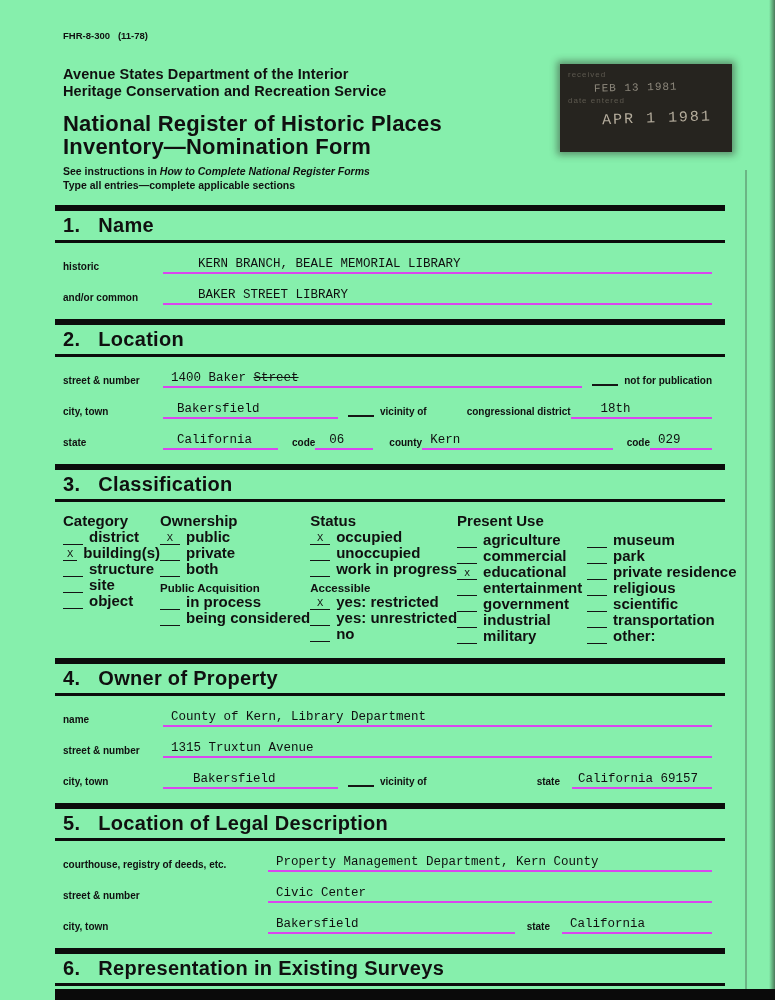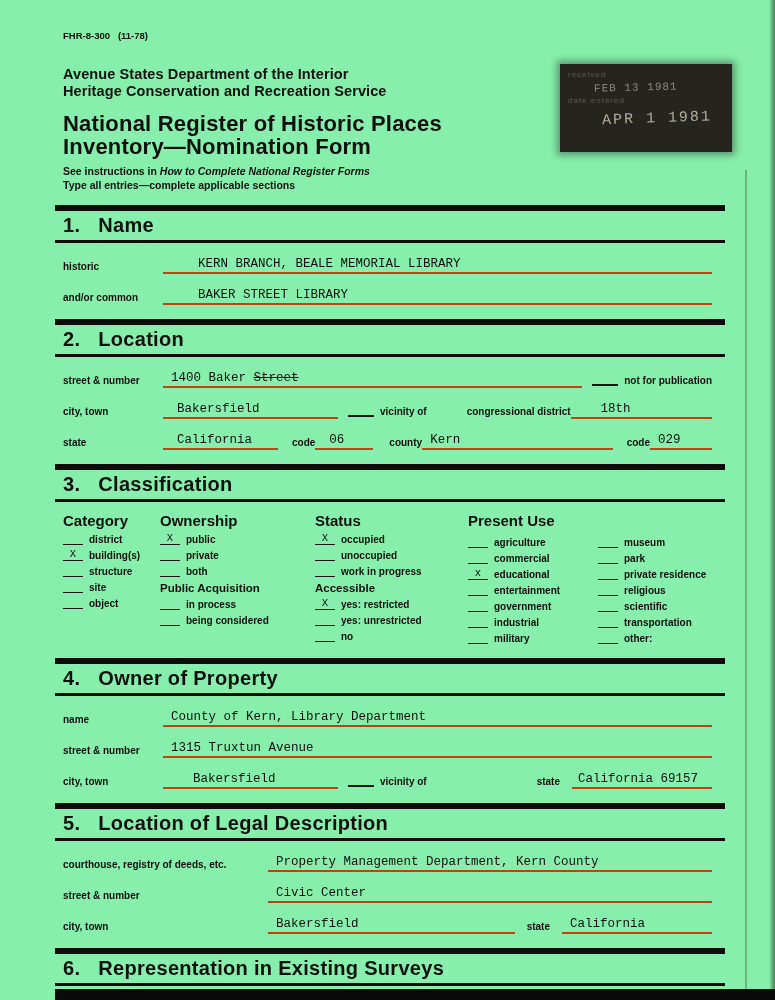--- a/index.html
+++ b/index.html
@@ -32,42 +32,42 @@
   .st-d2 { font-family:"Liberation Mono","DejaVu Sans Mono",monospace; font-size:15px; color:#b4ac9c;
     letter-spacing:2px; transform:rotate(-2deg); margin:5px 0 0 34px; }
 
   .bar  { height:6px; background:#0c0c0c; margin:14px 50px 0 55px; }
   .sec-h { display:flex; gap:18px; margin:3px 50px 0 63px; font-size:20px; font-weight:bold; letter-spacing:.3px; }
   .thin { height:3px; background:#0c0c0c; margin:3px 50px 0 55px; }
 
   .frow { display:flex; align-items:flex-end; margin:13px 63px 0 63px; min-height:18px; }
   .lbl { font-size:10px; font-weight:bold; white-space:nowrap; padding-bottom:2px; }
   .lw100 { width:100px; } .lw205 { width:205px; }
-  .line { border-bottom:2px solid #c2410c; display:flex; align-items:flex-end; min-height:16px; box-sizing:border-box; }
+  .line { border-bottom:2px solid #d946ef; display:flex; align-items:flex-end; min-height:16px; box-sizing:border-box; }
   .grow { flex:1 1 auto; min-width:0; }
   .mono { font-family:"Liberation Mono","DejaVu Sans Mono",monospace; font-size:12.5px; white-space:nowrap; }
   .val { padding:0 4px 1px 6px; }
   .ind8 { padding-left:8px; } .ind14 { padding-left:14px; } .ind30 { padding-left:30px; } .ind35 { padding-left:35px; }
   .struck { text-decoration:line-through; }
   .blank { width:26px; border-bottom:2px solid #161616; margin:0 6px 2px 10px; min-height:12px;
     text-align:center; font-family:"Liberation Mono","DejaVu Sans Mono",monospace; font-size:11px; line-height:12px; }
   .mla { margin-left:auto; }
   .ml12 { margin-left:12px; } .ml14 { margin-left:14px; } .ml16 { margin-left:16px; } .ml40 { margin-left:40px; }
   .w58 { width:58px; } .w62 { width:62px; } .w115 { width:115px; } .w140 { width:140px; }
   .w150 { width:150px; } .w175 { width:175px; }
 
   
   .cls { display:flex; margin:10px 60px 0 63px; }
   .cg1 { width:97px; } .cg2 { width:155px; } .cg3 { width:153px; } .cg4 { flex:1; }
   .c-head { font-size:15px; font-weight:bold; margin-bottom:3px; }
   .c-sub  { font-size:11.5px; font-weight:bold; margin:5px 0 3px 0; }
   .ci { display:flex; align-items:flex-end; margin-top:3px; height:13px; }
   .cm { width:20px; border-bottom:1.5px solid #141414; text-align:center;
     font-family:"Liberation Mono","DejaVu Sans Mono",monospace; font-size:10.5px; line-height:11px; margin-right:6px; }
-  .cl { font-size:10px; font-weight:bold; white-space:nowrap; }
+  .cl { font-size:15px; font-weight:bold; white-space:nowrap; }
   .pu-cols { display:flex; }
   .pu1 { width:130px; } .pu2 { flex:1; }
 
   
   .s6r { display:flex; align-items:flex-end; margin:0 63px; min-height:16px; }
   .s6r1 { margin-top:7px; }
   .cell32 { width:32px; flex:0 0 32px; }
 </style>
 </head>
 <body>

